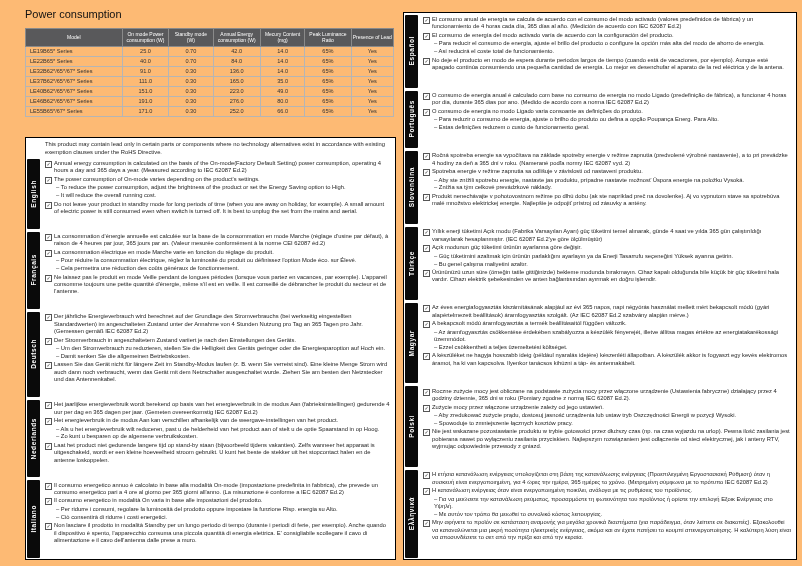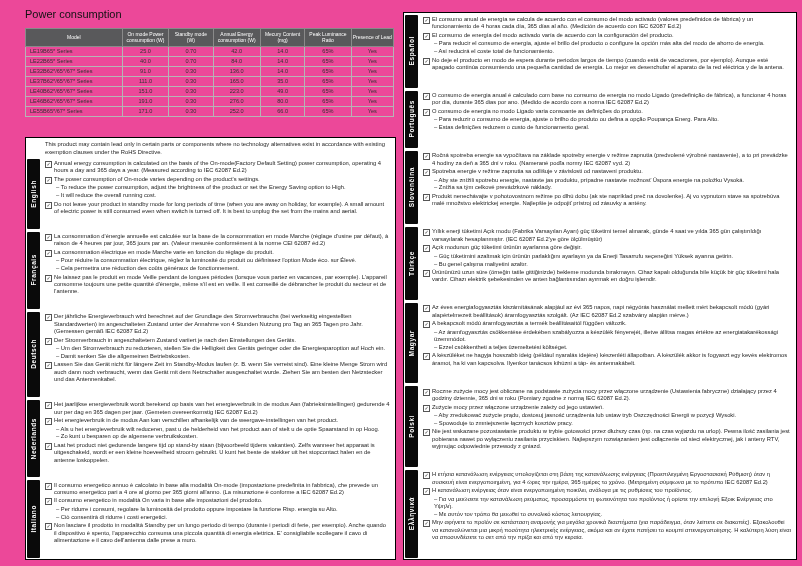--- a/index.html
+++ b/index.html
@@ -1,17 +1,17 @@
 <!DOCTYPE html>
 <html><head>
 <meta charset="utf-8">
 <style>
   html,body{margin:0;padding:0;background:#f4f4f4;}
   .page{
-    position:relative;width:802px;height:566px;background:#ec4899;
+    position:relative;width:802px;height:566px;background:#fdba74;
     font-family:"Liberation Sans", sans-serif;color:#222;overflow:hidden;
     outline:1px solid #d9d9d9;
   }
   .page-title{position:absolute;left:25px;top:8px;font-size:11px;color:#111;}
   
   .spec-table-wrap{position:absolute;left:25px;top:28px;width:369px;}
   table.spec{border-collapse:collapse;width:100%;table-layout:fixed;}
   table.spec th{
     background:#59595b;color:#fff;font-weight:normal;font-size:5px;line-height:1.25;
     border:1px solid #8a8a8a;padding:2px 1px;text-align:center;vertical-align:middle;

